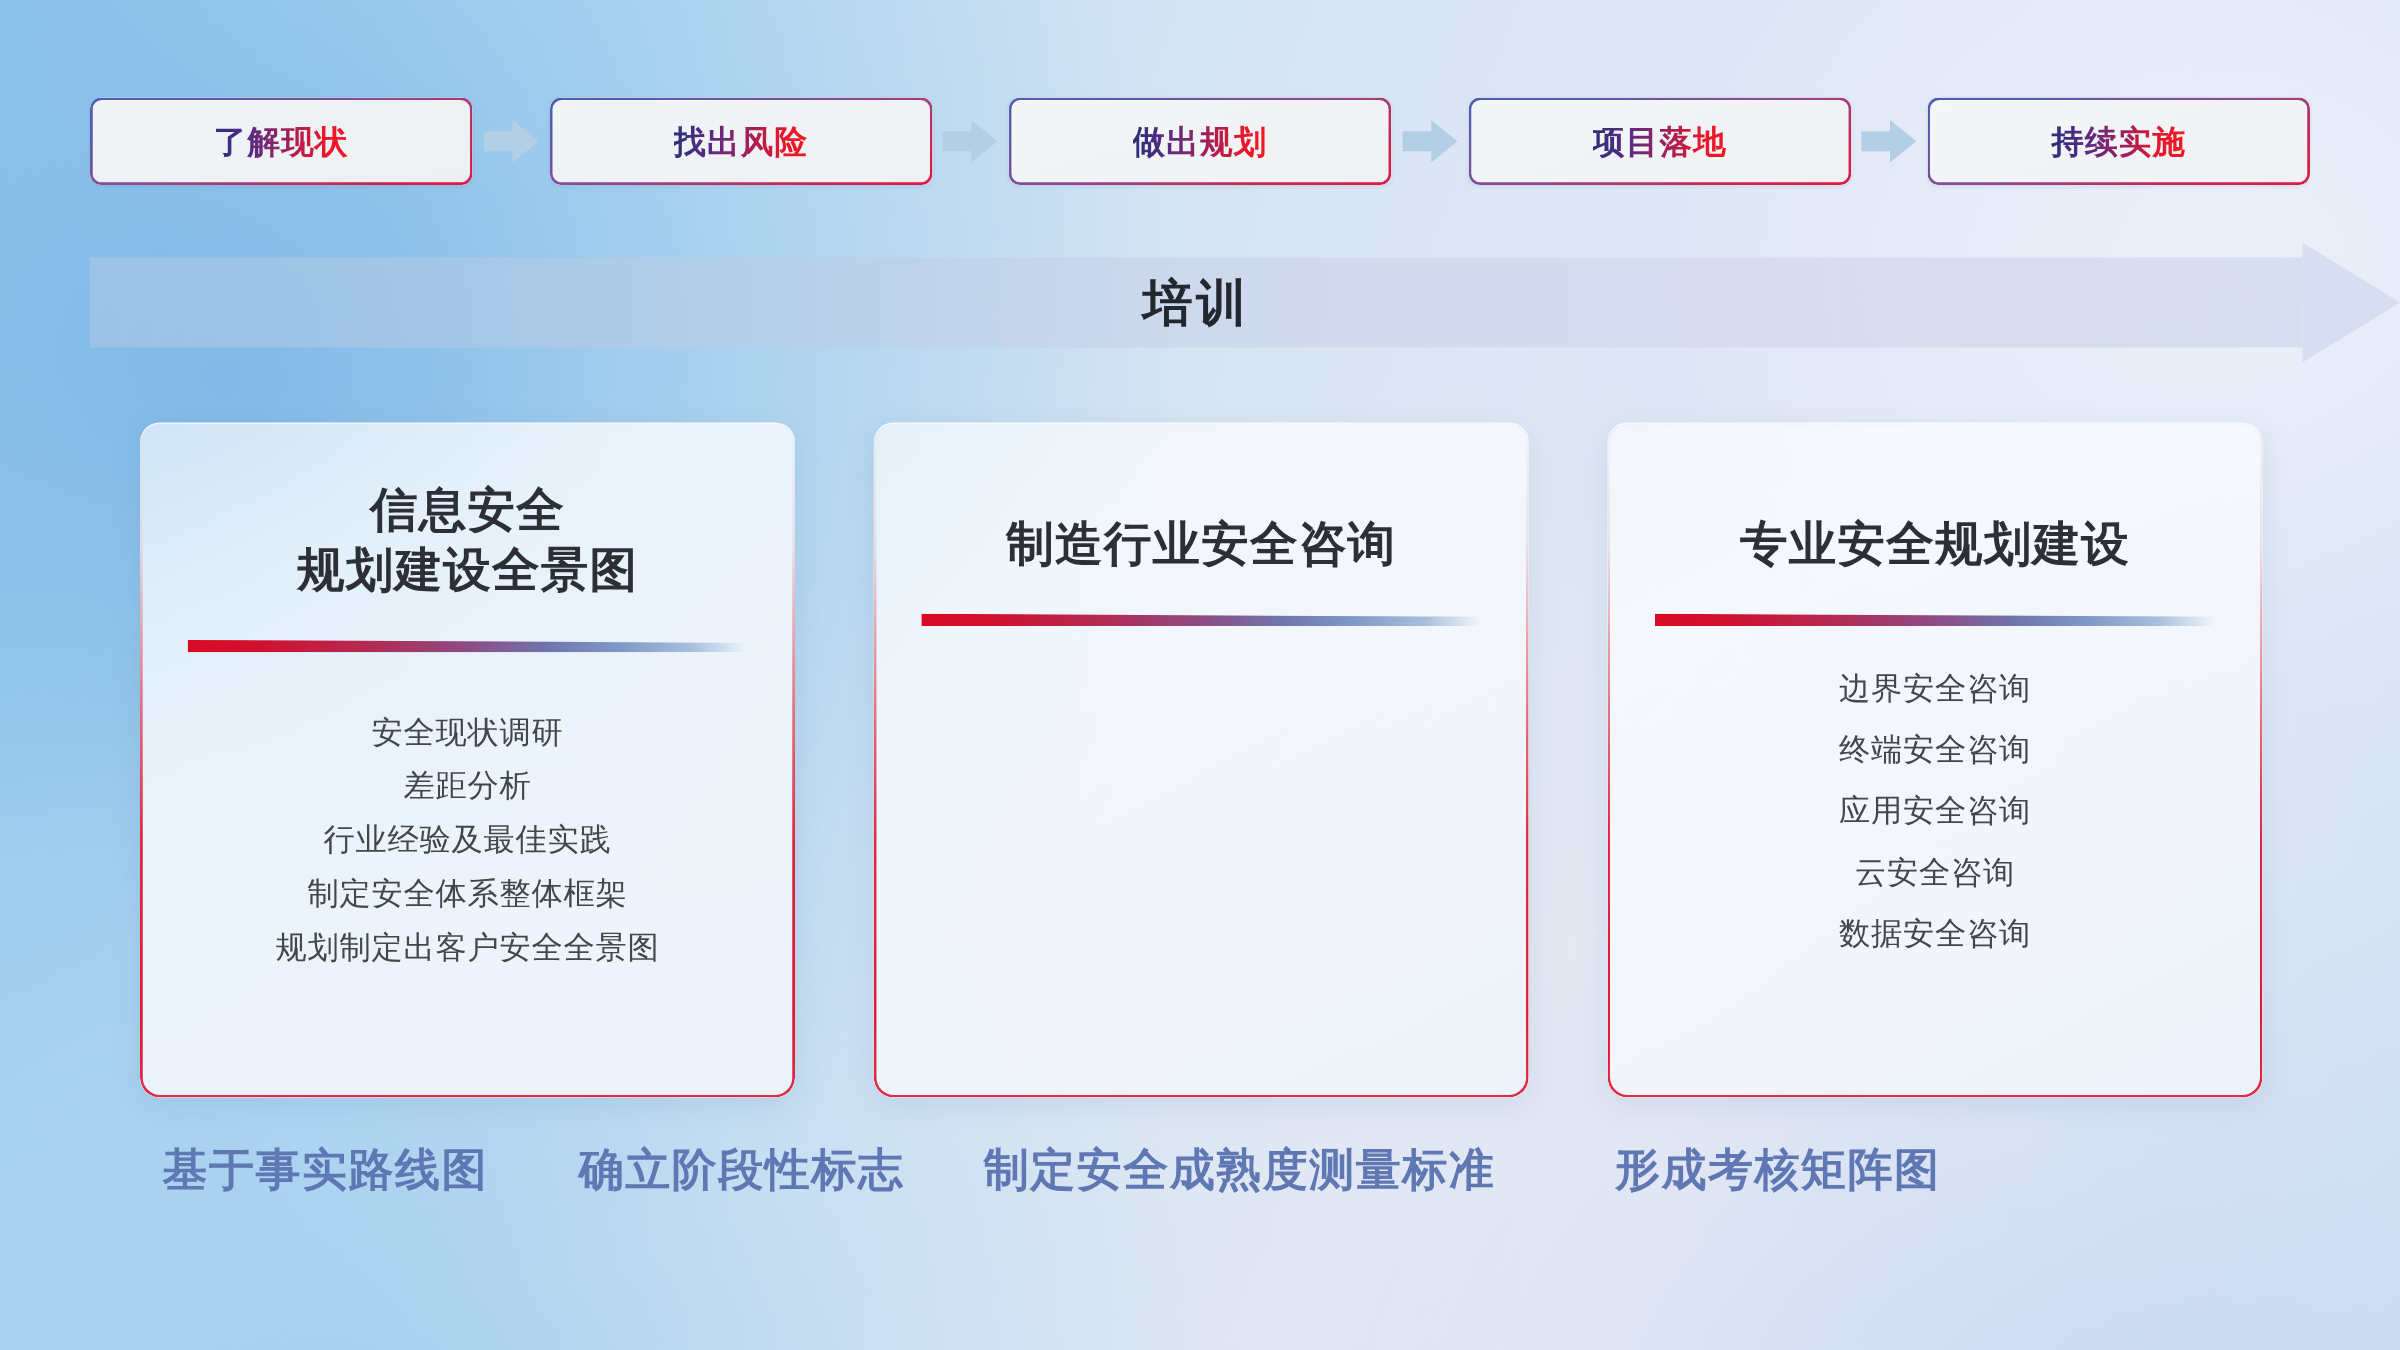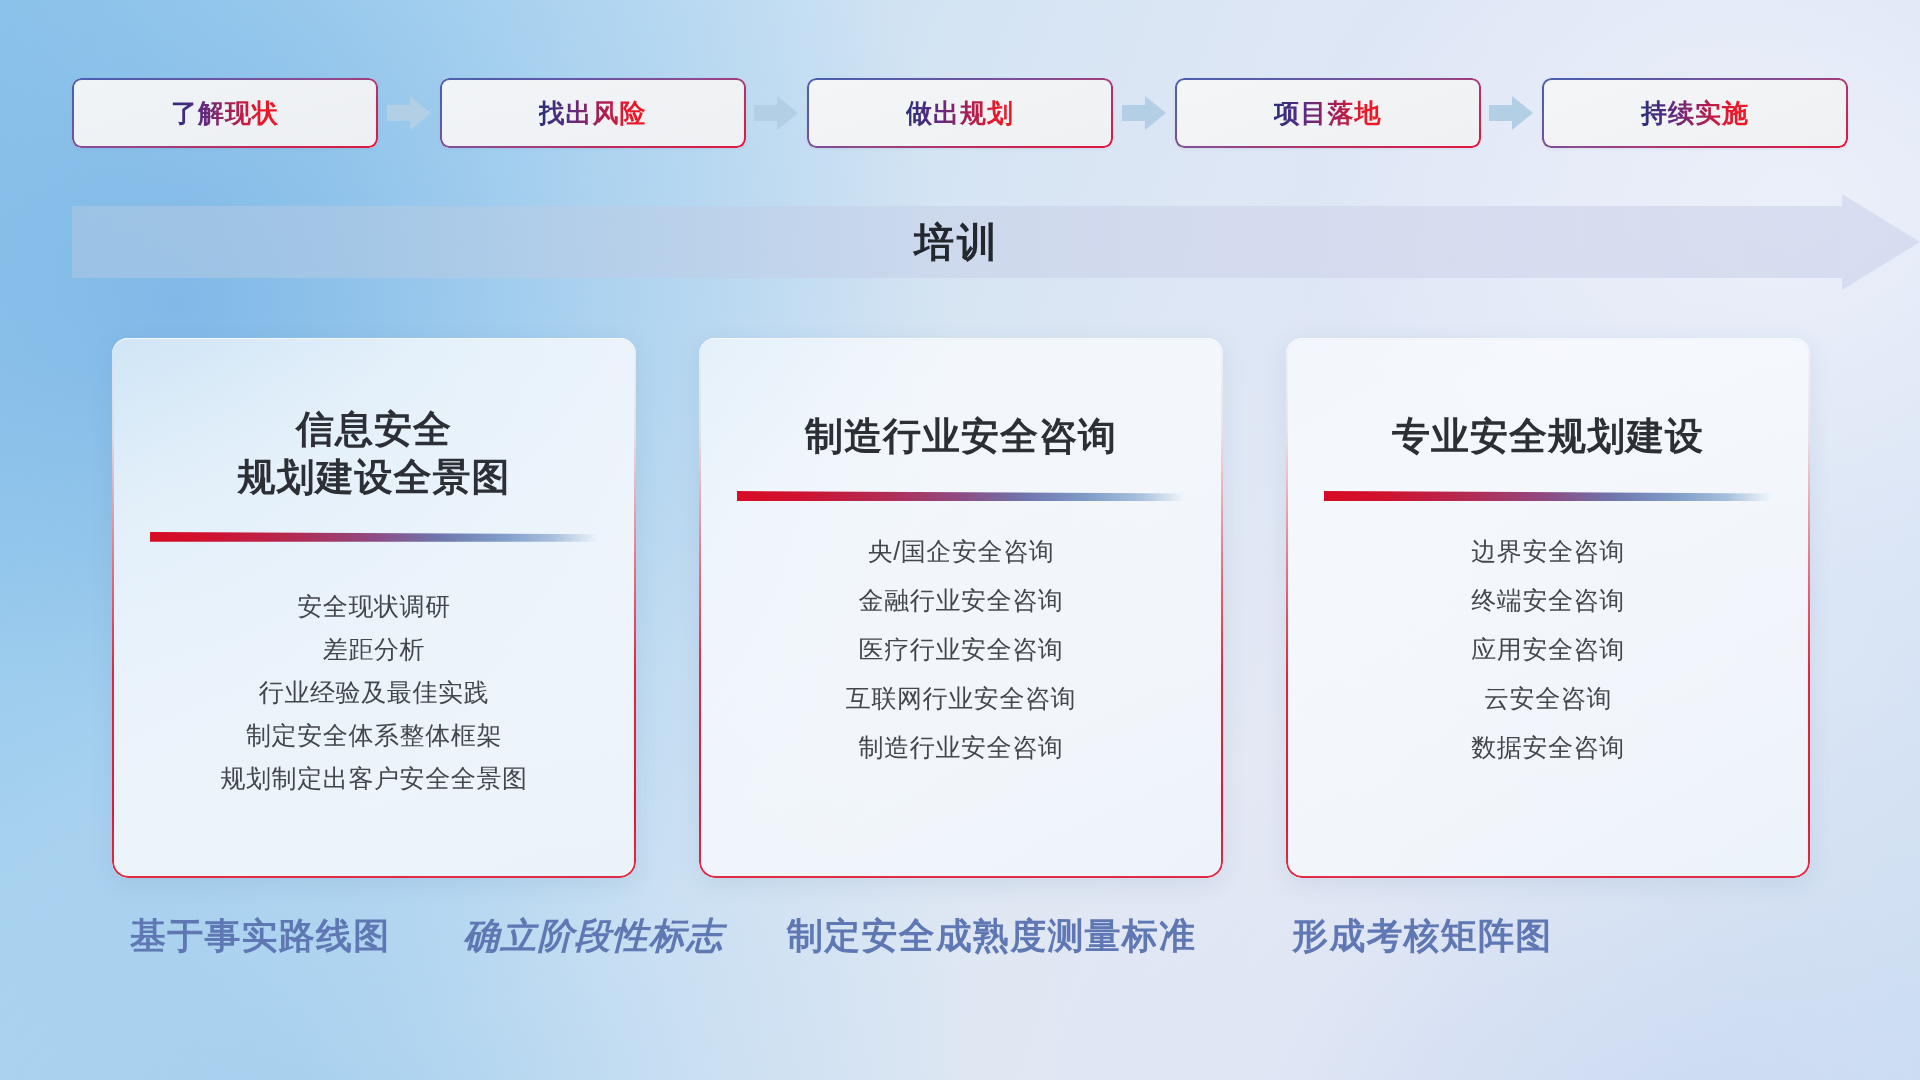--- a/index.html
+++ b/index.html
@@ -150,21 +150,21 @@
     position:relative; z-index:1;
     width:100%; height:100%;
     display:flex; flex-direction:column; align-items:center;
     padding:0 26px;
   }
   .card-title {
     font-size:38px; font-weight:700; color:#2c2f35;
     text-align:center; line-height:1.26; letter-spacing:1px;
     white-space:pre-line;
   }
-  .card-title.t1 { margin-top:68px; }
+  .card-title.t1 { margin-top:48px; }
   .card-title.t2 { margin-top:75px; }
   .card-title.t3 { margin-top:75px; }
 
   .divider {
     width:448px; height:12px; position:relative; margin-top:28px;
   }
   .divider-bar {
     position:absolute; left:0; top:0; width:100%; height:100%;
     background:linear-gradient(90deg,
       #d80b24 0%, #cf1230 14%, #b42a52 32%, #8e4b84 50%,
@@ -183,21 +183,21 @@
   }
 
   
   #captions { position:absolute; left:0; top:912px; width:1920px; height:48px; }
   .caption {
     position:absolute; top:0;
     font-size:36px; font-weight:700; color:#5f78b4;
     letter-spacing:1.2px; white-space:nowrap;
   }
   .cap0 { left:130px; }
-  .cap1 { left:463px;font-style:italic; }
+  .cap1 { left:463px; }
   .cap2 { left:787px; }
   .cap3 { left:1292px; }
 </style>
 </head>
 <body>
 
 <div id="bg">
   <div class="bg-base"></div>
   <div class="bg-glow-a"></div>
   <div class="bg-glow-b"></div>
@@ -253,27 +253,20 @@
         </div>
       </div>
     </div>
 
     <div class="card">
       <div class="card-inner">
         <div class="card-title t2">制造行业安全咨询</div>
         <div class="divider">
           <div class="divider-bar"></div>
         </div>
-        <div class="card-list">
-          <div class="list-item">央/国企安全咨询</div>
-          <div class="list-item">金融行业安全咨询</div>
-          <div class="list-item">医疗行业安全咨询</div>
-          <div class="list-item">互联网行业安全咨询</div>
-          <div class="list-item">制造行业安全咨询</div>
-        </div>
       </div>
     </div>
 
     <div class="card">
       <div class="card-inner">
         <div class="card-title t3">专业安全规划建设</div>
         <div class="divider">
           <div class="divider-bar"></div>
         </div>
         <div class="card-list">

